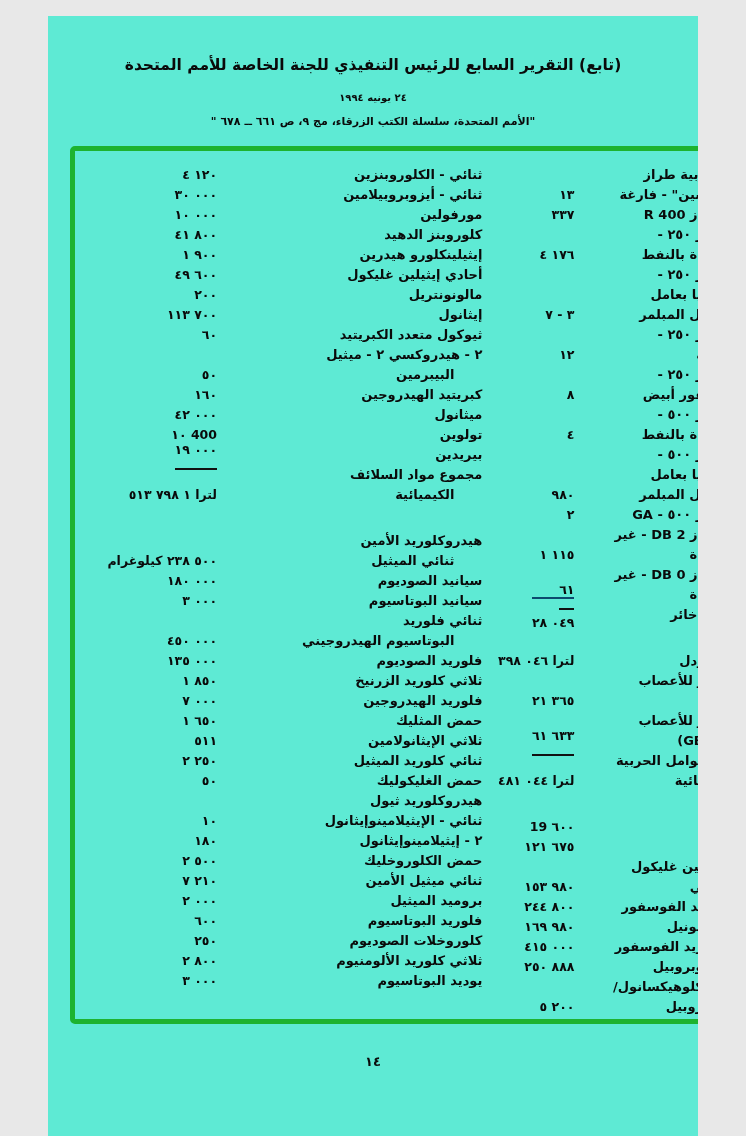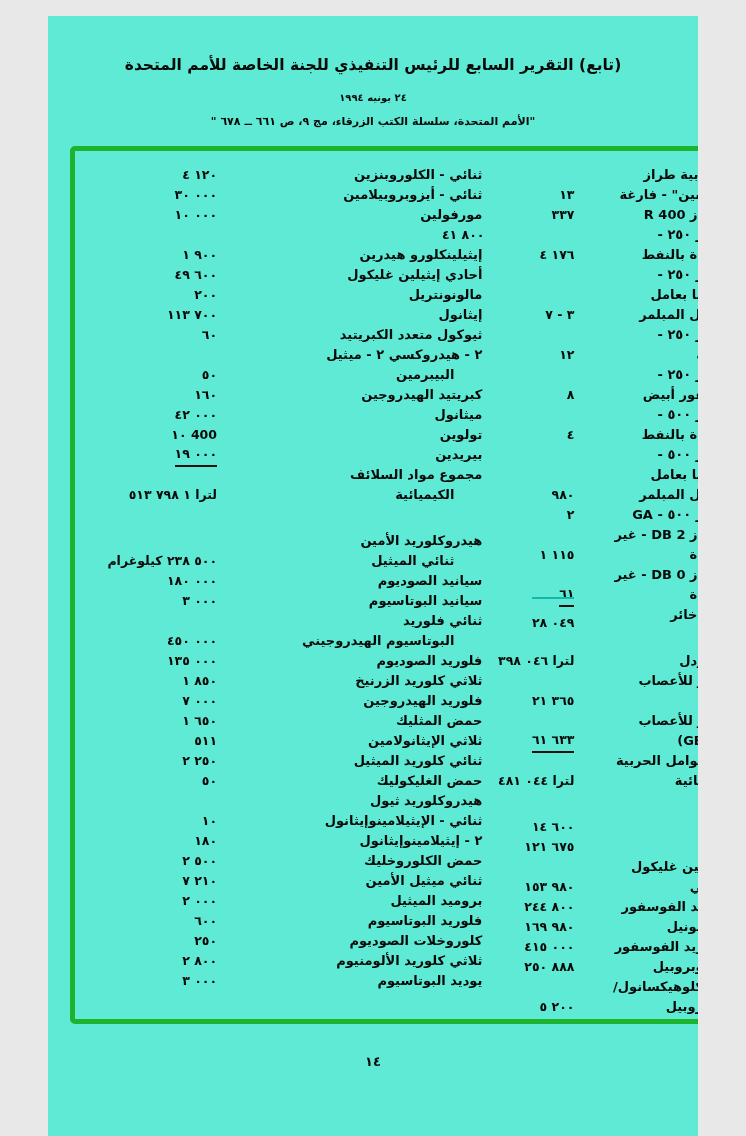--- a/index.html
+++ b/index.html
@@ -29,22 +29,22 @@
     white-space:nowrap;padding-right:2px;line-height:20px;
   }
   .lab.ind{padding-right:30px;}
   .val{
     direction:ltr;text-align:right;font-size:12.5px;font-weight:bold;
     white-space:nowrap;line-height:20px;
   }
   .col-right .val{width:90px;}
   .col-left .val{width:135px;}
   .v{display:inline-block;}
-  .v.under{border-bottom:2px solid #111;padding-bottom:1px;}
-  .v.over{border-top:2px solid #14b8a6;padding-top:14px;}
+  .v.under{border-bottom:2px solid #111;padding-bottom:8px;}
+  .v.over{border-top:2px solid #0c4a6e;padding-top:14px;}
   .page-number{
     position:absolute;top:1038px;left:0;right:0;text-align:center;
     font-size:13px;font-weight:bold;
   }
 </style>
 </head>
 <body>
 
 <div class="page" style="color: rgb(10, 10, 10);">
 
@@ -173,21 +173,21 @@
           <div class="lab">مجموع العوامل الحربية</div>
           <div class="val"><span class="v"></span></div>
         </div>
         <div class="row">
           <div class="lab ind">الكيميائية</div>
           <div class="val"><span class="v">٤٨١‎ ٠٤٤‎ لترا</span></div>
         </div>
         <div class="row spacer"></div>
         <div class="row">
           <div class="lab">DF</div>
-          <div class="val"><span class="v">١٤‎ ٦٠٠</span></div>
+          <div class="val"><span class="v">19‎ ٦٠٠</span></div>
         </div>
         <div class="row">
           <div class="lab">D4</div>
           <div class="val"><span class="v">١٢١‎ ٦٧٥</span></div>
         </div>
         <div class="row">
           <div class="lab">ثنائي إيثيلين غليكول</div>
           <div class="val"><span class="v"></span></div>
         </div>
         <div class="row">
@@ -226,20 +226,21 @@
         </div>
         <div class="row">
           <div class="lab">ثنائي - أيزوبروبيلامين</div>
           <div class="val"><span class="v">٣٠‎ ٠٠٠</span></div>
         </div>
         <div class="row">
           <div class="lab">مورفولين</div>
           <div class="val"><span class="v">١٠‎ ٠٠٠</span></div>
         </div>
         <div class="row">
+          <div class="lab">كلوروبنز الدهيد</div>
           <div class="val"><span class="v">٤١‎ ٨٠٠</span></div>
         </div>
         <div class="row">
           <div class="lab">إيثيلينكلورو هيدرين</div>
           <div class="val"><span class="v">١‎ ٩٠٠</span></div>
         </div>
         <div class="row">
           <div class="lab">أحادي إيثيلين غليكول</div>
           <div class="val"><span class="v">٤٩‎ ٦٠٠</span></div>
         </div>

